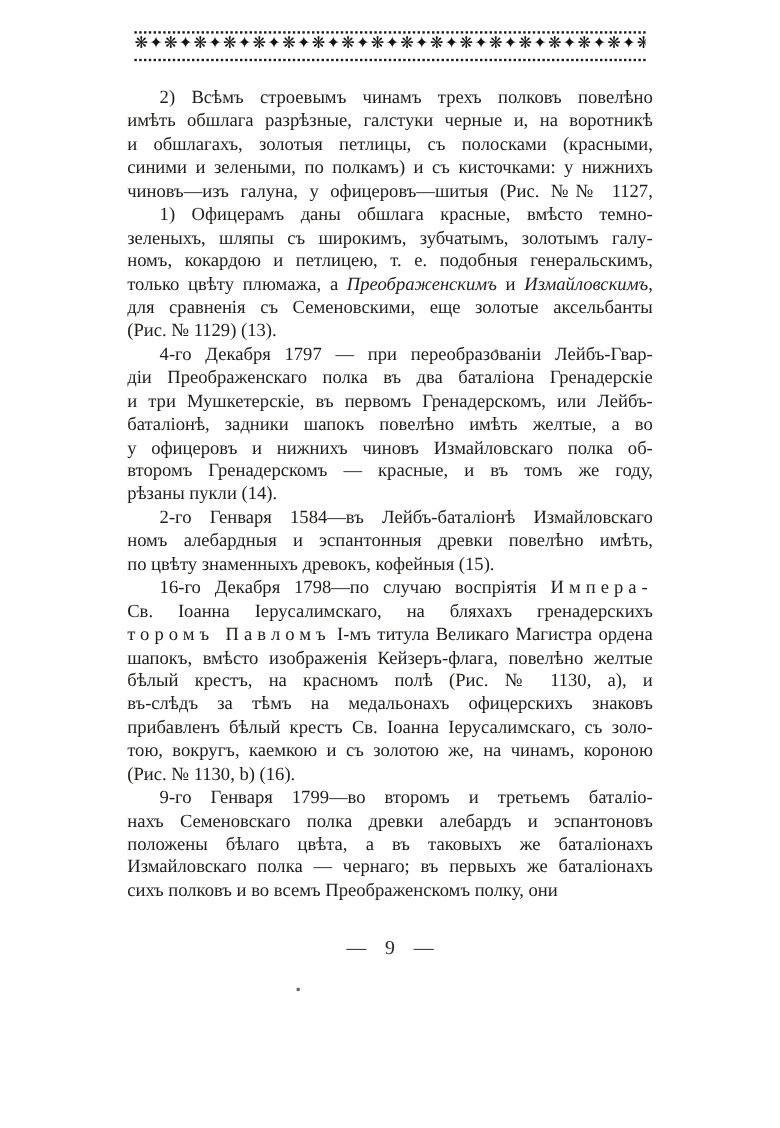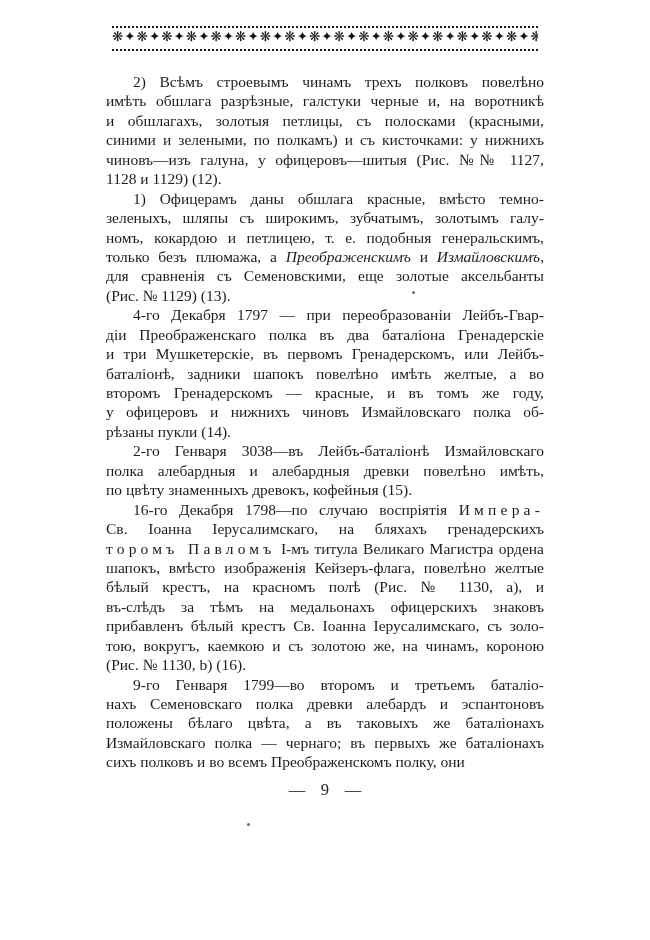--- a/index.html
+++ b/index.html
@@ -83,42 +83,41 @@
 
 <div class="page">
   <div class="ornament">❋✦❋✦❋✦❋✦❋✦❋✦❋✦❋✦❋✦❋✦❋✦❋✦❋✦❋✦❋✦❋✦❋✦❋✦❋✦❋</div>
   <div class="text-block">
       <div class="para">
         <div class="line indent"><span>2) Всѣмъ строевымъ чинамъ трехъ полковъ повелѣно</span></div>
         <div class="line"><span>имѣть обшлага разрѣзные, галстуки черные и, на воротникѣ</span></div>
         <div class="line"><span>и обшлагахъ, золотыя петлицы, съ полосками (красными,</span></div>
         <div class="line"><span>синими и зелеными, по полкамъ) и съ кисточками: у нижнихъ</span></div>
         <div class="line"><span>чиновъ—изъ галуна, у офицеровъ—шитыя (Рис. №№ 1127,</span></div>
-        <div class="line lastline"><span>1128 и 1129) (12).</span></div>
       </div>
       <div class="para">
         <div class="line indent"><span>1) Офицерамъ даны обшлага красные, вмѣсто темно-</span></div>
         <div class="line"><span>зеленыхъ, шляпы съ широкимъ, зубчатымъ, золотымъ галу-</span></div>
         <div class="line"><span>номъ, кокардою и петлицею, т. е. подобныя генеральскимъ,</span></div>
-        <div class="line"><span>только безъ плюмажа, а </span><span class="it">Преображенскимъ</span><span> и </span><span class="it">Измайловскимъ</span><span>,</span></div>
+        <div class="line"><span>только цвѣту плюмажа, а </span><span class="it">Преображенскимъ</span><span> и </span><span class="it">Измайловскимъ</span><span>,</span></div>
         <div class="line"><span>для сравненія съ Семеновскими, еще золотые аксельбанты</span></div>
         <div class="line lastline"><span>(Рис. № 1129) (13).</span></div>
       </div>
       <div class="para">
         <div class="line indent"><span>4-го Декабря 1797 — при переобразованіи Лейбъ-Гвар-</span></div>
         <div class="line"><span>діи Преображенскаго полка въ два баталіона Гренадерскіе</span></div>
         <div class="line"><span>и три Мушкетерскіе, въ первомъ Гренадерскомъ, или Лейбъ-</span></div>
         <div class="line"><span>баталіонѣ, задники шапокъ повелѣно имѣть желтые, а во</span></div>
+        <div class="line"><span>у офицеровъ и нижнихъ чиновъ Измайловскаго полка об-</span></div>
         <div class="line"><span>второмъ Гренадерскомъ — красные, и въ томъ же году,</span></div>
-        <div class="line"><span>у офицеровъ и нижнихъ чиновъ Измайловскаго полка об-</span></div>
         <div class="line lastline"><span>рѣзаны пукли (14).</span></div>
       </div>
       <div class="para">
-        <div class="line indent"><span>2-го Генваря 3038—въ Лейбъ-баталіонѣ Измайловскаго</span></div>
-        <div class="line"><span>полка алебардныя и алебардныя древки повелѣно имѣть,</span></div>
+        <div class="line indent"><span>2-го Генваря 1584—въ Лейбъ-баталіонѣ Измайловскаго</span></div>
+        <div class="line"><span>номъ алебардныя и эспантонныя древки повелѣно имѣть,</span></div>
         <div class="line lastline"><span>по цвѣту знаменныхъ древокъ, кофейныя (15).</span></div>
       </div>
       <div class="para">
         <div class="line indent"><span>16-го Декабря 1798—по случаю воспріятія </span><span class="sp">Импера-</span></div>
         <div class="line"><span>Св. Іоанна Іерусалимскаго, на бляхахъ гренадерскихъ</span></div>
         <div class="line"><span class="sp">торомъ Павломъ</span><span> I-мъ титула Великаго Магистра ордена</span></div>
         <div class="line"><span>шапокъ, вмѣсто изображенія Кейзеръ-флага, повелѣно желтые</span></div>
         <div class="line"><span>бѣлый крестъ, на красномъ полѣ (Рис. № 1130, а), и</span></div>
         <div class="line"><span>въ-слѣдъ за тѣмъ на медальонахъ офицерскихъ знаковъ</span></div>
         <div class="line"><span>прибавленъ бѣлый крестъ Св. Іоанна Іерусалимскаго, съ золо-</span></div>

